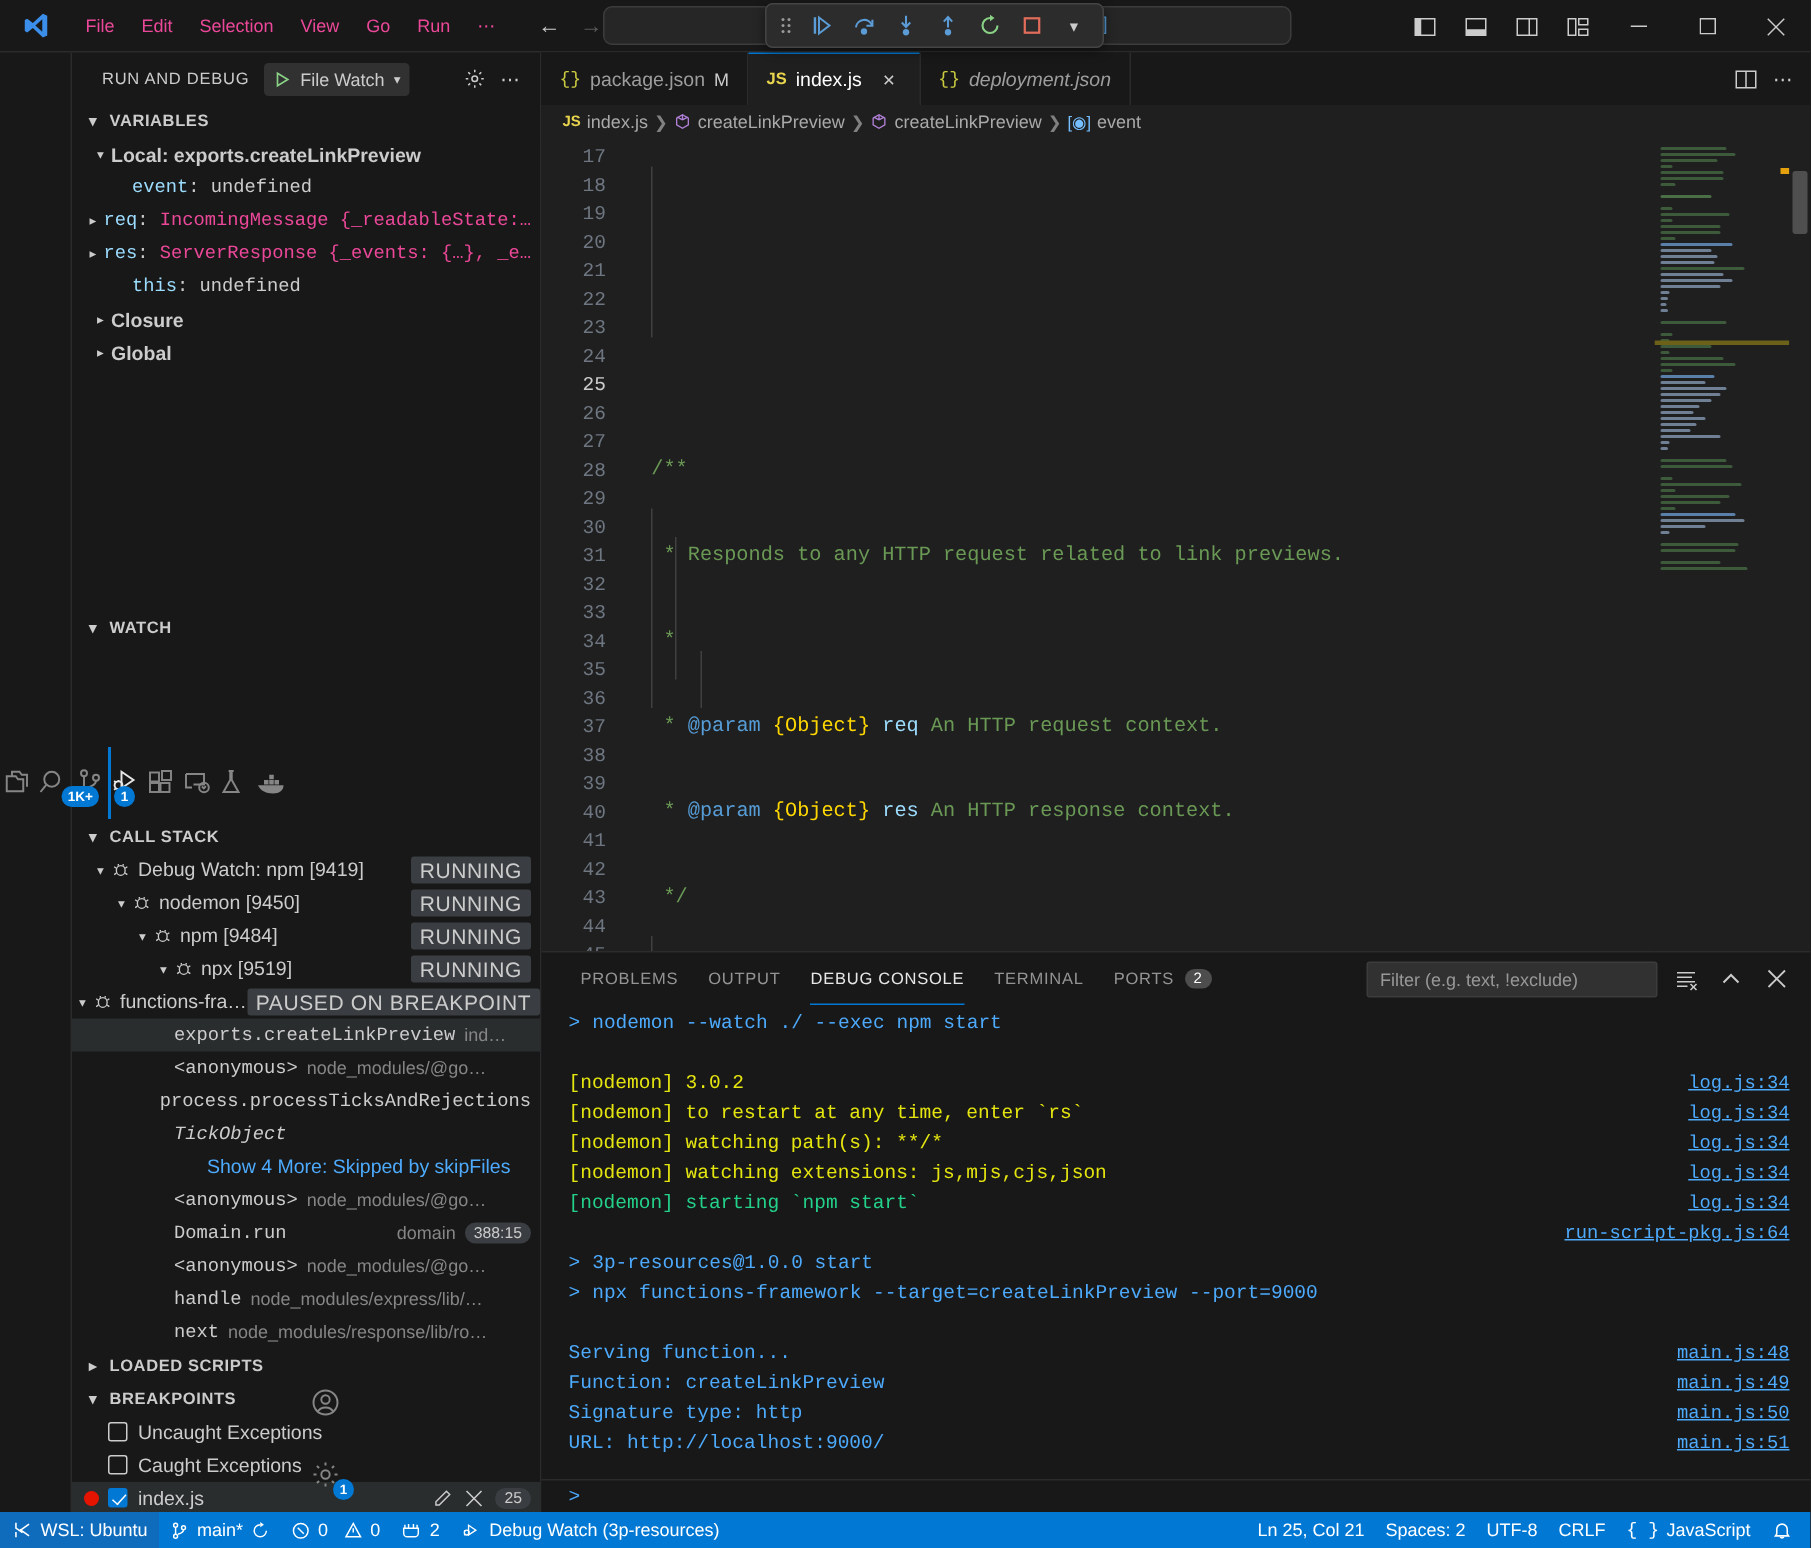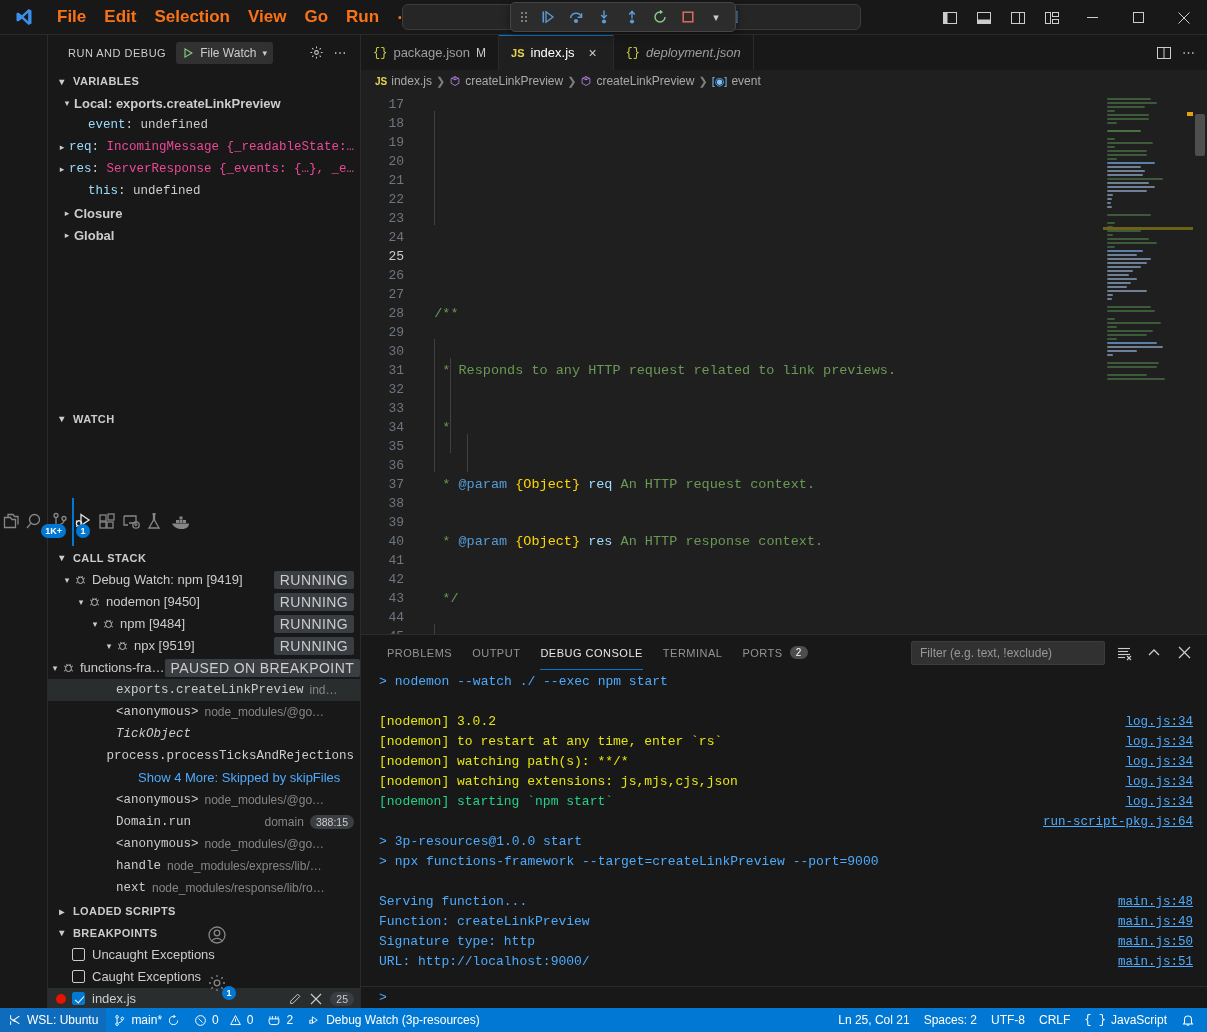--- a/index.html
+++ b/index.html
@@ -14,21 +14,21 @@
   .app { display: flex; flex-direction: column; width: 1207px; height: 1032px; }
 
   
   .titlebar {
     height: 35px; background: #181818; display: flex; align-items: center;
     flex: 0 0 35px; border-bottom: 1px solid #2b2b2b; position: relative;
   }
   .vscode-logo { width: 48px; display:flex; align-items:center; justify-content:center; }
   .menu { display: flex; align-items: center; gap: 0px; }
   .menu-item {
-    padding: 3px 9px; font-size: 17px; color: #f97316; cursor: default; border-radius: 3px; font-weight: bold;
+    padding: 3px 9px; font-size: 12px; color: #ec4899; cursor: default; border-radius: 3px;
   }
   .nav-arrows { display:flex; align-items:center; gap:2px; margin-left: 14px;}
   .nav-arrow { width: 26px; height:22px; display:flex;align-items:center;justify-content:center;
     font-size:15px; color:#cccccc; }
   .nav-arrow.disabled { color:#5a5a5a; }
   .cmdcenter {
     position:absolute; left:402px; top:4px; width:459px; height:26px;
     background:#262626; border:1px solid #3c3c3c; border-radius:6px;
     display:flex; align-items:center; justify-content:center;
     font-size:12.5px; color:#8b8b8b; overflow:hidden;
@@ -576,25 +576,25 @@
             <span class="mono">exports.createLinkPreview</span>
             <span class="stack-sub">ind…</span>
           </div>
           <div class="row">
             <span class="indent" style="width:68px"></span>
             <span class="mono">&lt;anonymous&gt;</span>
             <span class="stack-sub">node_modules/@go…</span>
           </div>
           <div class="row">
             <span class="indent" style="width:68px"></span>
+            <span class="mono">process.processTicksAndRejections</span>
+          </div>
+          <div class="row">
+            <span class="indent" style="width:68px"></span>
             <span class="mono italic" style="color:#cccccc">TickObject</span>
-          </div>
-          <div class="row">
-            <span class="indent" style="width:68px"></span>
-            <span class="mono">process.processTicksAndRejections</span>
           </div>
           <div class="row">
             <span class="indent" style="width:90px"></span>
             <span class="stack-link">Show 4 More: Skipped by skipFiles</span>
           </div>
           <div class="row">
             <span class="indent" style="width:68px"></span>
             <span class="mono">&lt;anonymous&gt;</span>
             <span class="stack-sub">node_modules/@go…</span>
           </div>

